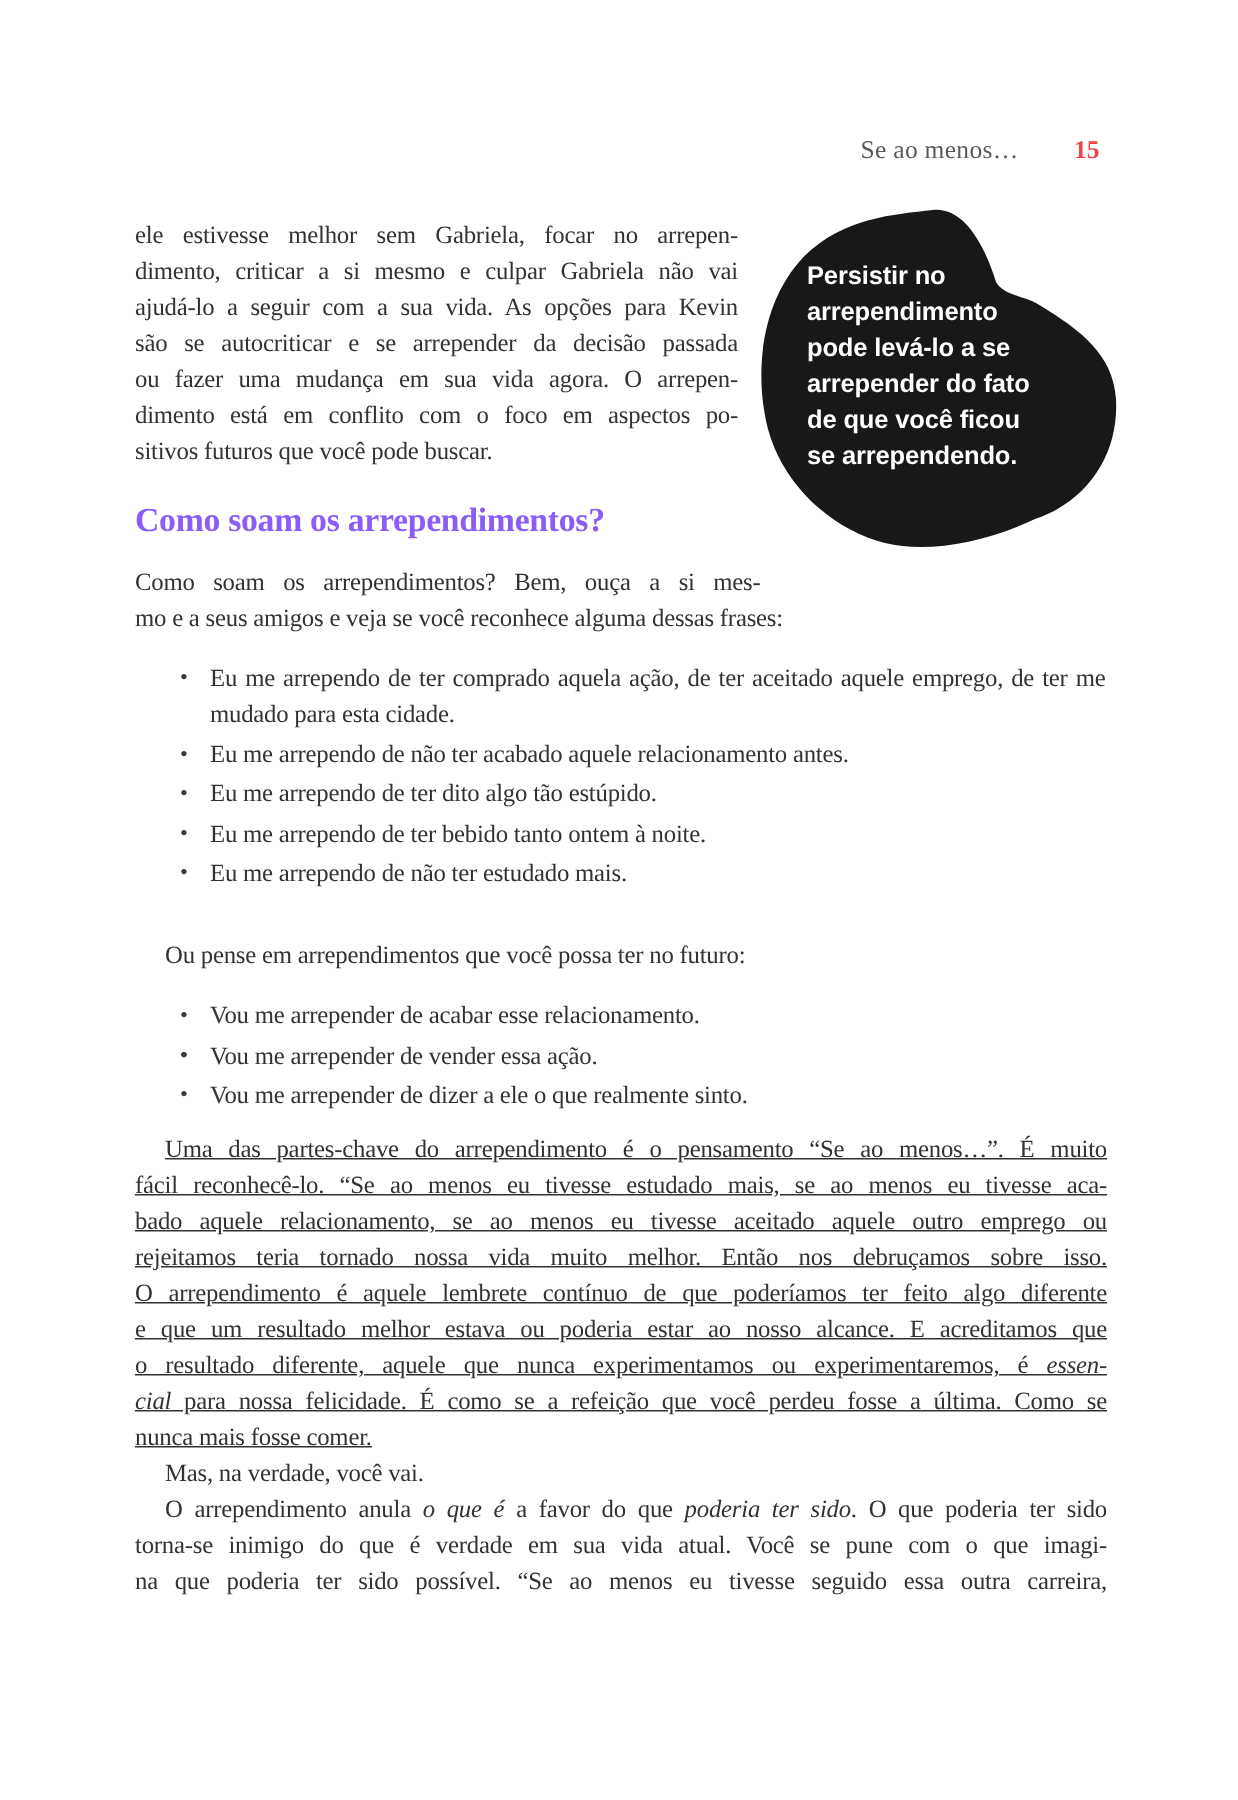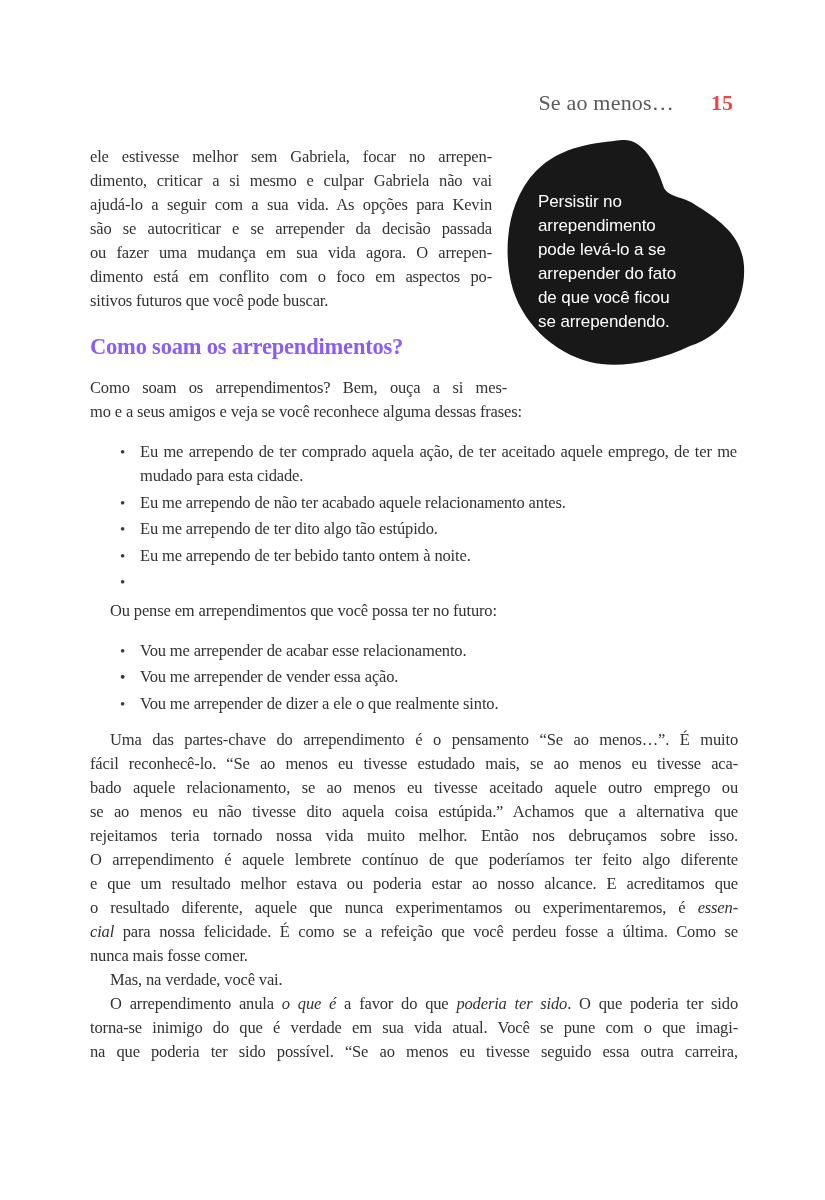--- a/index.html
+++ b/index.html
@@ -9,21 +9,21 @@
     background:#ffffff;
     overflow:hidden;
     font-family:"Liberation Serif", serif;
     color:#323232;
   }
 
   
   .running-header {
     position:absolute; top:90px; right:92px;
     display:flex; align-items:baseline; gap:37px;
-    font-size:22px;
+    font-size:17px;
   }
   .running-title { color:#595a5c; letter-spacing:0.2px; }
   .page-num { font-weight:bold; color:#ef4444; }
 
   
   .content {
     position:absolute; left:90px; top:145px; width:648px;
     font-size:16.5px; line-height:24px; letter-spacing:-0.15px;
   }
   .line { min-height:24px; }
@@ -47,35 +47,35 @@
   ul.bullets li {
     position:relative; padding-left:22px; text-align:justify;
   }
   ul.bullets li + li { margin-top:2.5px; }
   ul.bullets .bullet {
     position:absolute; left:2px; top:0;
     font-size:15px; color:#3a3a3a;
   }
 
   .future-intro { margin-top:31px; text-indent:20px;font-family:Liberation Serif, serif; }
-  .para3 { margin-top:12px; }
+  .para3 { margin-top:12px;text-decoration:underline; }
   .para4 { text-indent:20px; }
 
   em { font-style:italic; }
 
   
   .blob {
     position:absolute; left:504px; top:136px;
     width:244px; height:232px;
   }
   .blob svg { position:absolute; left:0; top:0; }
   .blob-text {
-    position:absolute; left:34px; top:54px;
+    position:absolute; left:34px; top:36px;
     font-family:"Liberation Sans", sans-serif;
-    font-size:17px; line-height:24px; font-weight:400;
+    font-size:17px; line-height:24px; font-weight:700;
     letter-spacing:-0.1px;
   }
 </style>
 </head>
 <body>
 
 <div class="page">
 
   <div class="running-header">
     <span class="running-title">Se ao menos…</span>
@@ -121,37 +121,36 @@
     <div class="para para2">
         <div class="line">Como soam os arrependimentos? Bem, ouça a si mes-</div>
         <div class="line">mo e a seus amigos e veja se você reconhece alguma dessas frases:</div>
       </div>
 
     <ul class="bullets">
         <li><span class="bullet">•</span><span class="li-text">Eu me arrependo de ter comprado aquela ação, de ter aceitado aquele emprego, de ter me mudado para esta cidade.</span></li>
         <li><span class="bullet">•</span><span class="li-text">Eu me arrependo de não ter acabado aquele relacionamento antes.</span></li>
         <li><span class="bullet">•</span><span class="li-text">Eu me arrependo de ter dito algo tão estúpido.</span></li>
         <li><span class="bullet">•</span><span class="li-text">Eu me arrependo de ter bebido tanto ontem à noite.</span></li>
-        <li><span class="bullet">•</span></li>
+        <li><span class="bullet">•</span><span class="li-text">Eu me arrependo de não ter estudado mais.</span></li>
       </ul>
 
     <div class="future-intro">Ou pense em arrependimentos que você possa ter no futuro:</div>
 
     <ul class="bullets">
         <li><span class="bullet">•</span><span class="li-text">Vou me arrepender de acabar esse relacionamento.</span></li>
         <li><span class="bullet">•</span></li>
         <li><span class="bullet">•</span><span class="li-text">Vou me arrepender de vender essa ação.</span></li>
         <li><span class="bullet">•</span><span class="li-text">Vou me arrepender de dizer a ele o que realmente sinto.</span></li>
       </ul>
 
     <div class="para para3 justified indent">
         <div class="line">Uma das partes-chave do arrependimento é o pensamento “Se ao menos…”. É muito</div>
         <div class="line">fácil reconhecê-lo. “Se ao menos eu tivesse estudado mais, se ao menos eu tivesse aca-</div>
         <div class="line">bado aquele relacionamento, se ao menos eu tivesse aceitado aquele outro emprego ou</div>
-        <div class="line">se ao menos eu não tivesse dito aquela coisa estúpida.” Achamos que a alternativa que</div>
         <div class="line">rejeitamos teria tornado nossa vida muito melhor. Então nos debruçamos sobre isso.</div>
         <div class="line">O arrependimento é aquele lembrete contínuo de que poderíamos ter feito algo diferente</div>
         <div class="line">e que um resultado melhor estava ou poderia estar ao nosso alcance. E acreditamos que</div>
         <div class="line">o resultado diferente, aquele que nunca experimentamos ou experimentaremos, é <em>essen-</em></div>
         <div class="line"><em>cial</em> para nossa felicidade. É como se a refeição que você perdeu fosse a última. Como se</div>
         <div class="line">nunca mais fosse comer.</div>
       </div>
 
     <div class="para4">Mas, na verdade, você vai.</div>
 

